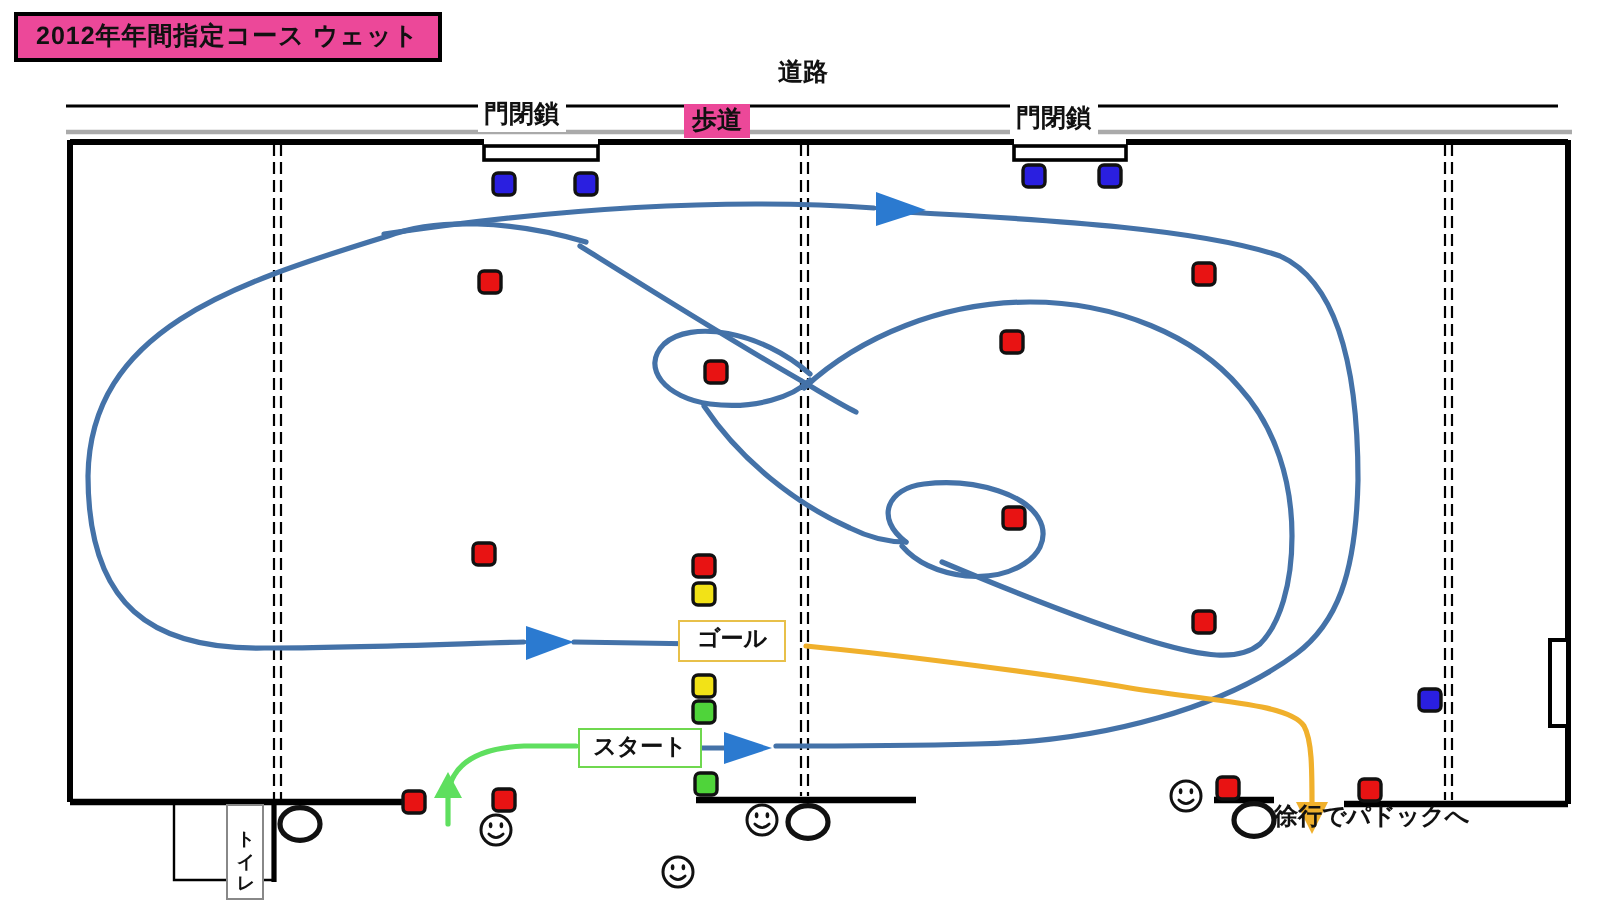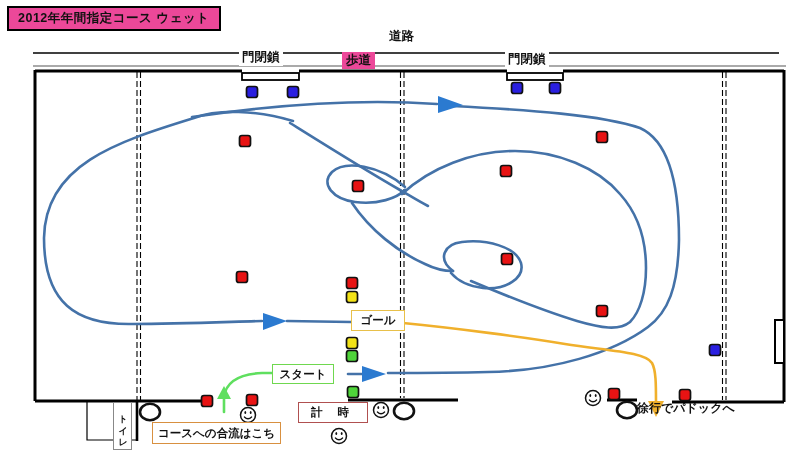--- a/index.html
+++ b/index.html
@@ -8,22 +8,22 @@
   #drawing{position:absolute;left:0;top:0;}
   .lbl{position:absolute;font-weight:bold;white-space:nowrap;}
   .boxed{background:#ec4899;text-align:left;border:2px solid #000;}
   .titlebox{left:7px;top:6px;padding:2px 9px;font-size:12.5px;letter-spacing:.5px;}
   .road{left:349px;top:28px;font-size:12.5px;margin-left:40px;}
   .sidewalk{left:342px;top:52px;font-size:12.5px;background:#ec4899;padding:0 4px;}
   .gate1{left:239px;top:49px;font-size:12.5px;background:#fff;padding:0 3px;}
   .gate2{left:505px;top:51px;font-size:12.5px;background:#fff;padding:0 3px;}
   .cbox{position:absolute;background:#fff;border:1.5px solid #999;text-align:center;
         font-weight:bold;}
-  .goal{left:351px;top:310px;width:52px;height:19px;line-height:19px;font-size:11.5px;}
-  .start{left:272px;top:364px;width:60px;height:18px;line-height:18px;font-size:11.5px;}
+  .goal{left:339px;top:310px;width:52px;height:19px;line-height:19px;font-size:11.5px;}
+  .start{left:289px;top:364px;width:60px;height:18px;line-height:18px;font-size:11.5px;}
   .timing{left:298px;top:402px;width:68px;height:19px;line-height:19px;font-size:11.5px;letter-spacing:6px;}
   .merge{left:152px;top:422px;width:127px;height:20px;line-height:20px;font-size:11.5px;}
   .paddock{left:637px;top:400px;font-size:12px;}
   .toilet{left:113px;top:402px;width:17px;height:46px;border:1px solid #888;background:#fff;
           font-size:9px;font-weight:bold;writing-mode:vertical-rl;text-align:center;
           letter-spacing:1px;line-height:17px;}
 </style>
 </head>
 <body>
 
@@ -141,17 +141,15 @@
       </g>
   </svg>
 
   <div class="lbl boxed titlebox">2012年年間指定コース  ウェット</div>
   <div class="lbl road">道路</div>
   <div class="lbl sidewalk">歩道</div>
   <div class="lbl gate1">門閉鎖</div>
   <div class="lbl gate2">門閉鎖</div>
   <div class="cbox goal" style="border-color: rgb(232, 192, 74);">ゴール</div>
   <div class="cbox start" style="border-color: rgb(111, 216, 79);">スタート</div>
-  <div class="cbox timing" style="border-color: rgb(176, 80, 80);">計 時</div>
-  <div class="cbox merge" style="border-color: rgb(216, 144, 64);">コースへの合流はこち</div>
   <div class="lbl paddock">徐行でパドックへ</div>
   <div class="cbox toilet">トイレ</div>
 </div>
 
 </body></html>

